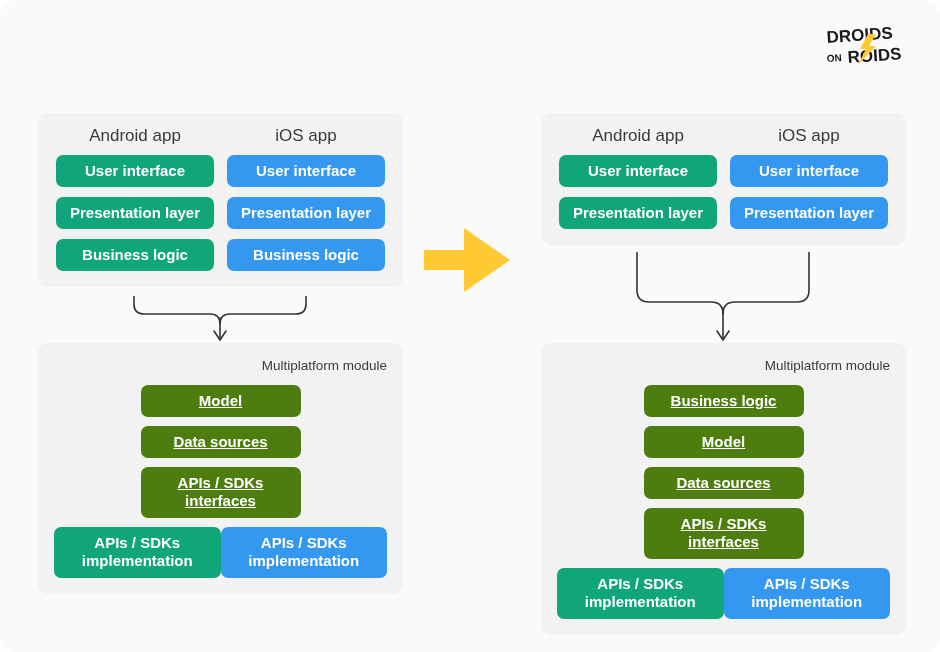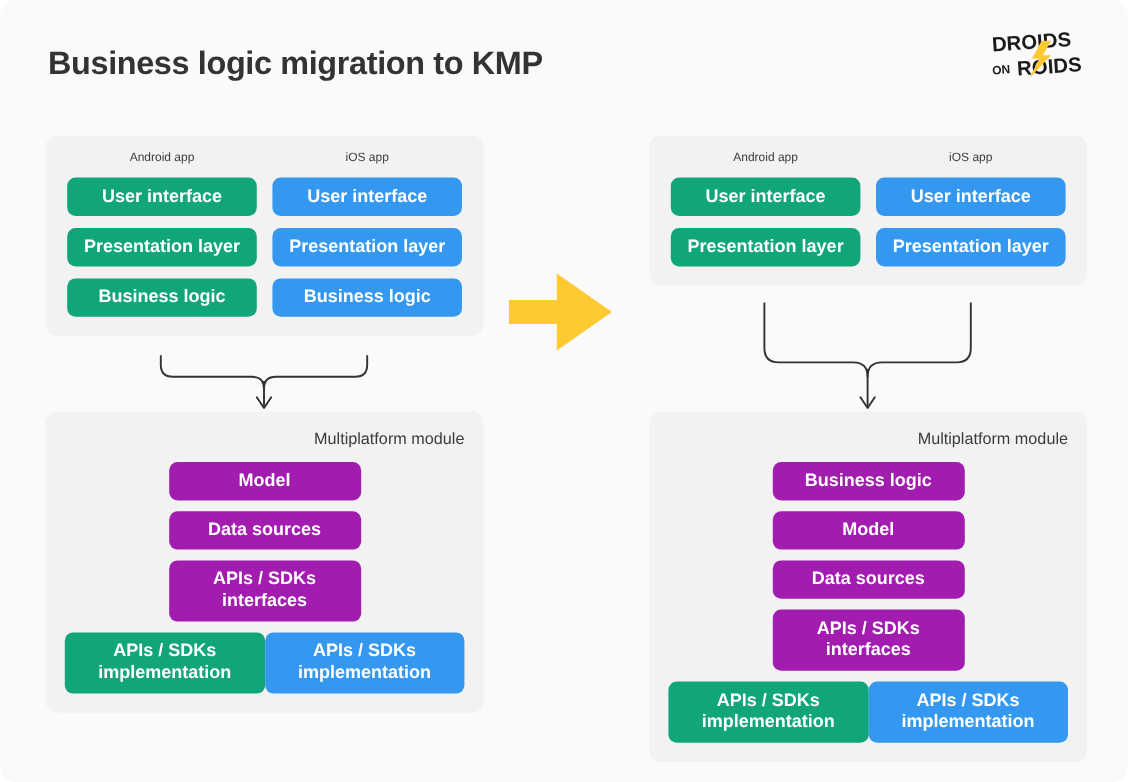--- a/index.html
+++ b/index.html
@@ -71,21 +71,21 @@
 
   
   .app-cols {
     display: flex;
     gap: 13px;
   }
   .app-col { flex: 1 1 0; min-width: 0; }
 
   .app-label {
     text-align: center;
-    font-size: 10px;
+    font-size: 17px;
     color: #3b3b3b;
     margin-bottom: 11px;
     line-height: 1;
   }
 
   .module-label {
     text-align: right;
     font-size: 13.5px;
     color: #3b3b3b;
     margin: 4px 0 12px 0;
@@ -107,21 +107,21 @@
     margin-bottom: 10px;
     padding: 0 6px;
   }
   .block:last-child { margin-bottom: 0; }
 
   .block.h1 { height: 32px; }
   .block.h2 { height: 51px; }
 
   .block.green  { background: #11a57a; }
   .block.blue   { background: #3498f0; }
-  .block.purple { background: #a21caf; }
+  .block.purple { background: #4d7c0f; text-decoration: underline; }
 
   
   .module-stack {
     width: 160px;
     margin: 0 auto;
   }
   .module-stack .block { margin-bottom: 9px; }
 
   .impl-row {
     display: flex;
@@ -150,21 +150,20 @@
     top: 224px;
     width: 86px;
     height: 72px;
   }
 </style>
 </head>
 <body>
 
 <div class="slide">
 
-  <div class="page-title">Business logic migration to KMP</div>
 
   <div class="logo">
     <svg viewBox="0 0 92 46" width="92" height="46" aria-hidden="true">
       <g fill="#1b1b1b" font-family="Liberation Sans, sans-serif" font-weight="bold">
         <text x="3" y="19" font-size="17" transform="rotate(-4 3 19)">DROIDS</text>
         <text x="3" y="38" font-size="10" transform="rotate(-4 3 38)">ON</text>
         <text x="24" y="39" font-size="17" transform="rotate(-4 24 39)">ROIDS</text>
       </g>
       <path d="M44 10 L36 25 L42 25 L34 41 L52 22 L45 22 L52 10 Z" fill="#FFC933"></path>
     </svg>

